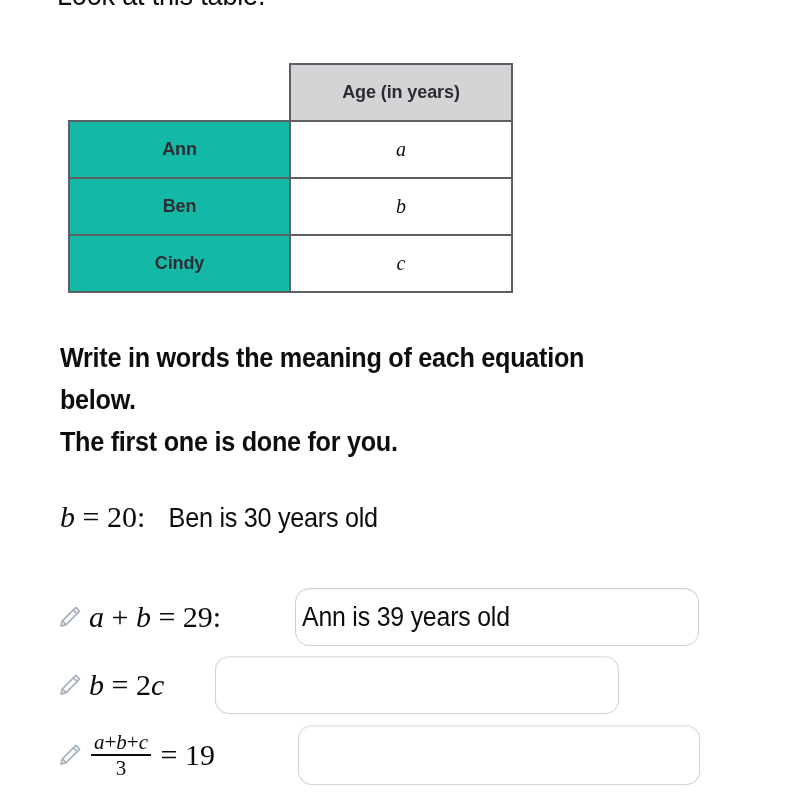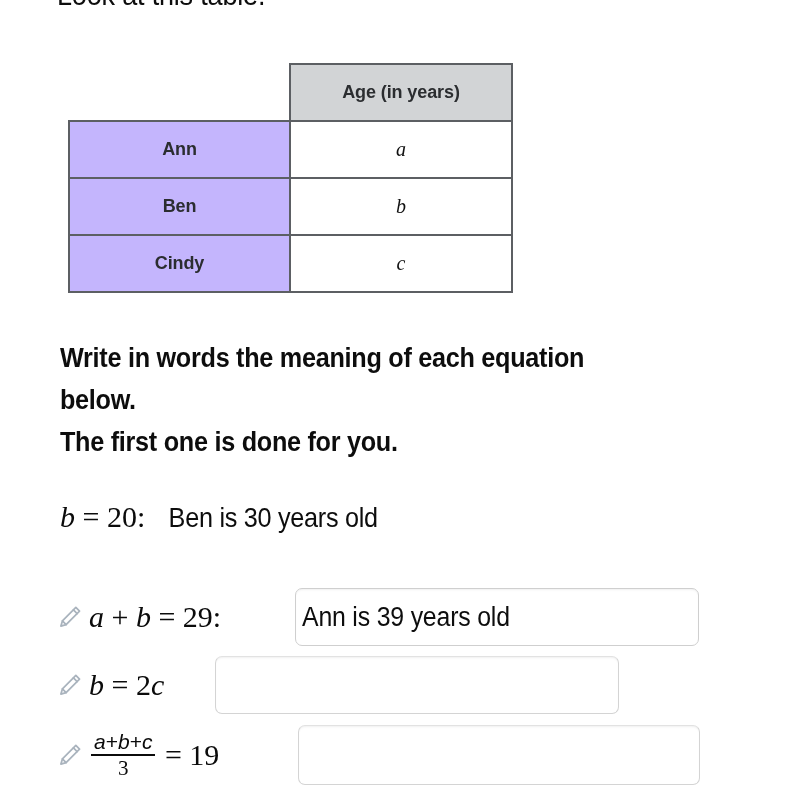--- a/index.html
+++ b/index.html
@@ -62,21 +62,21 @@
     background: #d2d4d6;
     height: 55px;
     font-family: "Liberation Sans", sans-serif;
     font-size: 18px;
     font-weight: bold;
     color: #2b2d30;
     letter-spacing: -0.1px;
   }
   td.row-label {
     border: 2px solid #5c5f63;
-    background: #c4b5fd;
+    background: #14b8a6;
     font-family: "Liberation Sans", sans-serif;
     font-size: 18px;
     font-weight: bold;
     color: #2b2d30;
     letter-spacing: -0.1px;
   }
   td.row-value {
     border: 2px solid #5c5f63;
     background: #ffffff;
     font-family: "Liberation Serif", serif;
@@ -171,40 +171,40 @@
     display: inline-flex;
     flex-direction: column;
     align-items: center;
     vertical-align: middle;
     font-size: 21px;
     line-height: 1.05;
     margin: 0 2px;
   }
   .frac .numer {
     padding: 0 3px 1px 3px;
-    font-family: Liberation Sans, sans-serif;
+    font-family: Liberation Serif, serif;
     font-style: italic;
   }
   .frac .numer .op { font-style: normal; }
   .frac .denom {
     border-top: 2px solid #0b0b0b;
     width: 100%;
     text-align: center;
     padding-top: 1px;
     font-family: "Liberation Serif", serif;
     font-style: normal;
   }
 
   
   .answer-box {
     box-sizing: border-box;
     background: #ffffff;
     border: 1px solid #d4d4d4;
     border-top-color: #e2e2e2;
-    border-radius: 7px;
+    border-radius: 14px;
     box-shadow: inset 0 2px 3px -2px rgba(0,0,0,0.13);
     font-family: "Liberation Sans", sans-serif;
     font-size: 27px;
     color: #0d0d0d;
     letter-spacing: -0.2px;
     padding: 0 6px;
     outline: none;
     display: flex;
     align-items: center;
   }

